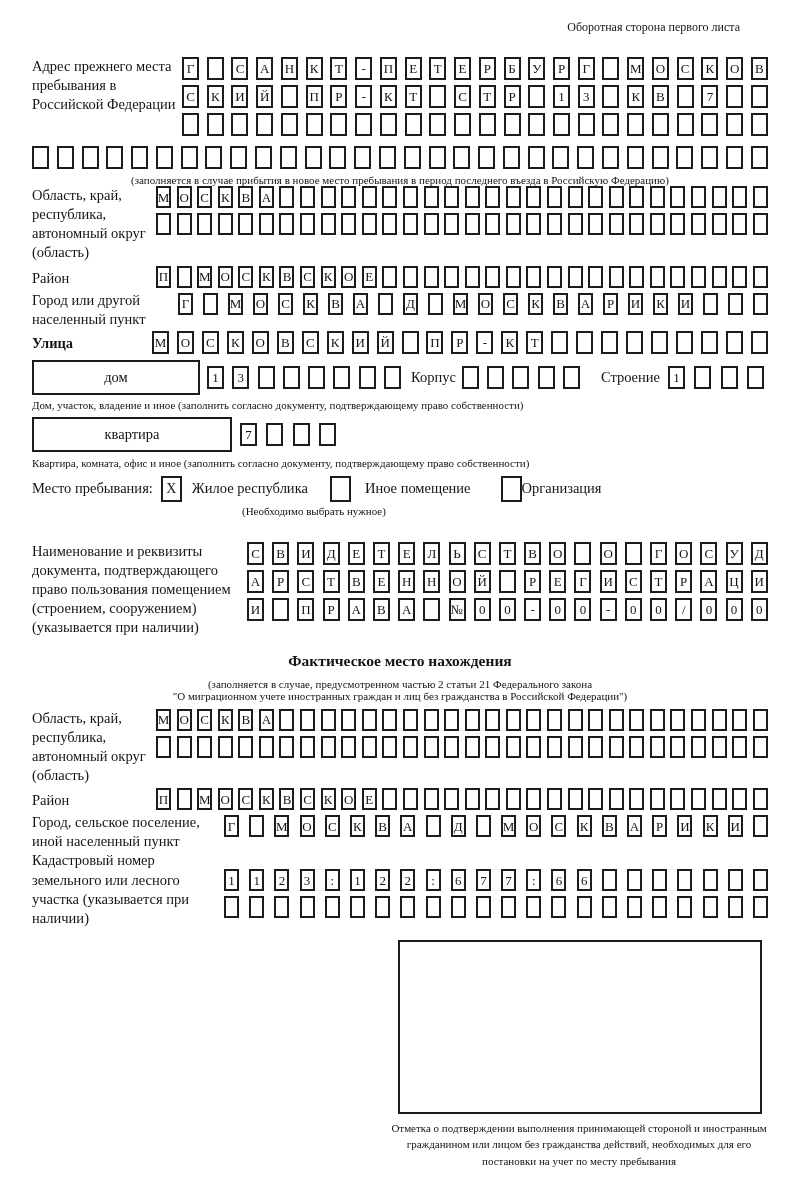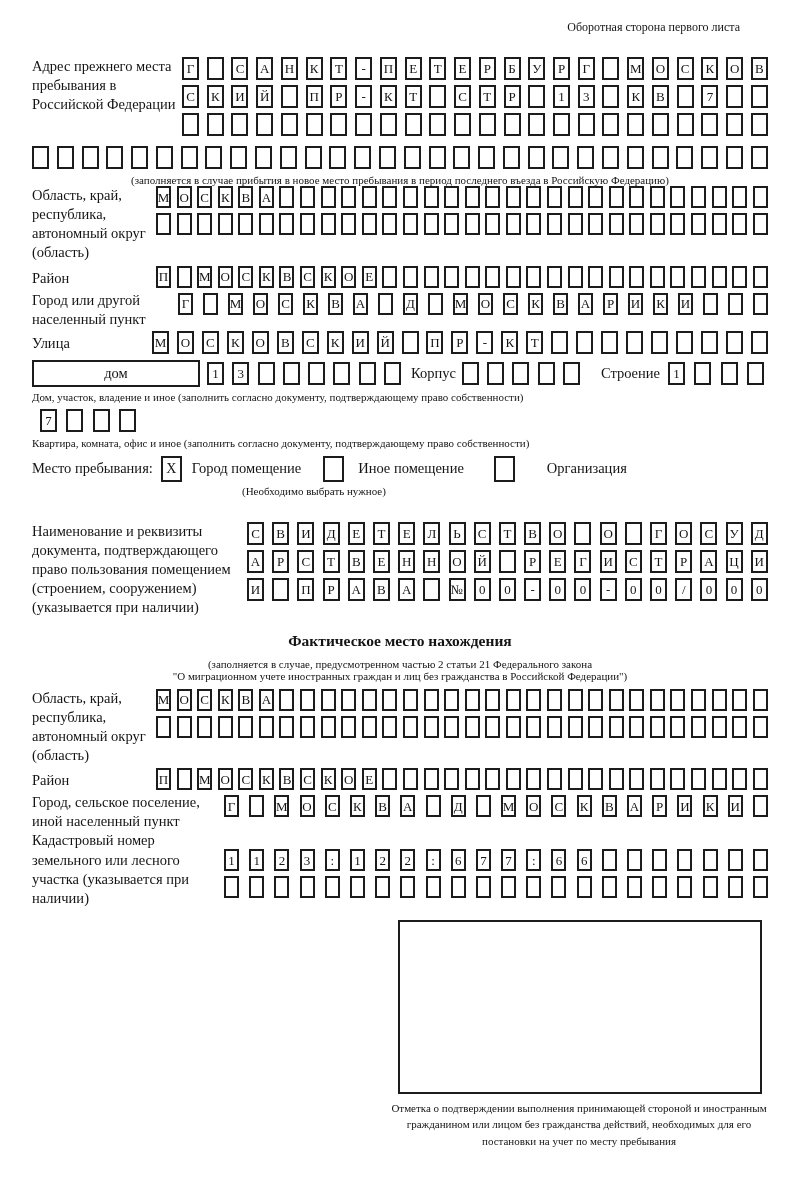--- a/index.html
+++ b/index.html
@@ -17,21 +17,21 @@
 
   .flexrow{display:flex;align-items:flex-start;}
   .lbl{font-size:14.5px;line-height:1.32;}
   .cap{font-size:11px;}
   .cap-center{text-align:center;}
   .sect-title{text-align:center;font-weight:bold;font-size:15.5px;margin:2px 0 8px 0;}
 
   .label-col{flex:0 0 auto;}
   .cells-col{flex:1 1 auto;}
 
-  .namebox{box-sizing:border-box;border:2px solid #1c1c1c;height:27px;display:flex;
+  .namebox{box-sizing:border-box;border:2px solid #1c1c1c;height:35px;display:flex;
            align-items:center;justify-content:center;font-size:14.5px;}
   .chk{box-sizing:border-box;width:21px;height:26px;border:2px solid #1c1c1c;display:flex;
        align-items:center;justify-content:center;font-size:14px;}
   .stampbox{box-sizing:border-box;border:2px solid #1c1c1c;background:#fff;}
 </style>
 </head>
 <body>
 
 <div class="page">
 
@@ -289,21 +289,21 @@
           <span class="cell">К</span>
           <span class="cell">И</span>
           <span class="cell"></span>
           <span class="cell"></span>
           <span class="cell"></span>
         </div>
     </div>
   </div>
 
   <div class="flexrow" style="margin-top:2px;">
-    <div class="label-col lbl" style="width:120px;padding-top:3px;">Улица</div>
+    <div class="label-col lbl" style="width:120px;padding-top:3px;font-weight:bold;">Улица</div>
     <div class="cells-col">
       <div class="cellrow">
           <span class="cell">М</span>
           <span class="cell">О</span>
           <span class="cell">С</span>
           <span class="cell">К</span>
           <span class="cell">О</span>
           <span class="cell">В</span>
           <span class="cell">С</span>
           <span class="cell">К</span>
@@ -352,37 +352,38 @@
     <div class="cellrow" style="width:96px;margin-left:8px;">
         <span class="cell">1</span>
         <span class="cell"></span>
         <span class="cell"></span>
         <span class="cell"></span>
       </div>
   </div>
   <div class="cap" style="margin-top:4px;">Дом, участок, владение и иное (заполнить согласно документу, подтверждающему право собственности)</div>
 
   <div class="flexrow" style="margin-top:6px;align-items:center;">
+    <div class="namebox" style="width:200px;">квартира</div>
     <div class="cellrow" style="width:96px;margin-left:8px;">
         <span class="cell">7</span>
         <span class="cell"></span>
         <span class="cell"></span>
         <span class="cell"></span>
       </div>
   </div>
   <div class="cap" style="margin-top:5px;">Квартира, комната, офис и иное (заполнить согласно документу, подтверждающему право собственности)</div>
 
   <div class="flexrow" style="margin-top:7px;align-items:center;">
     <div class="lbl">Место пребывания:</div>
     <div class="chk" style="margin-left:8px;">X</div>
-    <div class="lbl" style="margin-left:10px;">Город помещение</div>
+    <div class="lbl" style="margin-left:10px;">Жилое республика</div>
     <div class="chk" style="margin-left:22px;"></div>
     <div class="lbl" style="margin-left:14px;">Иное помещение</div>
     <div class="chk" style="margin-left:30px;"></div>
-    <div class="lbl" style="margin-left:32px;">Организация</div>
+    <div class="lbl" style="">Организация</div>
   </div>
   <div class="cap" style="margin-left:210px;margin-top:3px;">(Необходимо выбрать нужное)</div>
 
   <div class="flexrow" style="margin-top:25px;">
     <div class="label-col lbl" style="width:212px;">Наименование и реквизиты документа, подтверждающего право пользования помещением (строением, сооружением) (указывается при наличии)</div>
     <div class="cells-col stack" style="margin-left:3px;">
       <div class="cellrow">
           <span class="cell">С</span>
           <span class="cell">В</span>
           <span class="cell">И</span>

